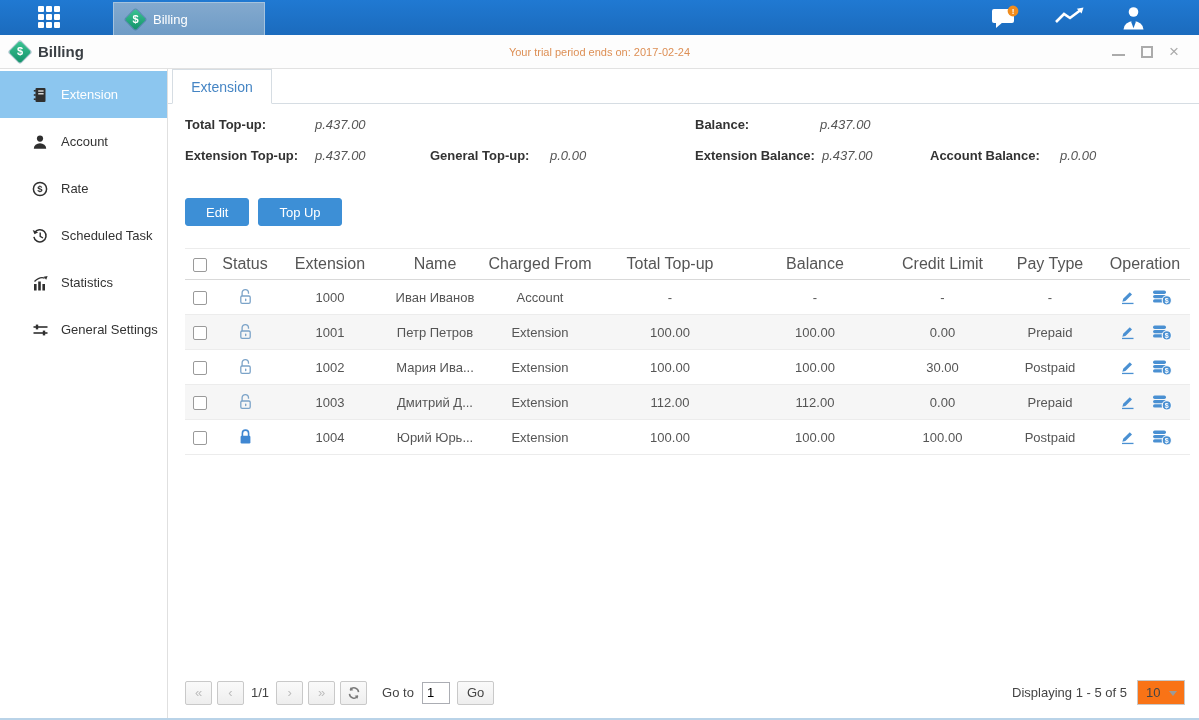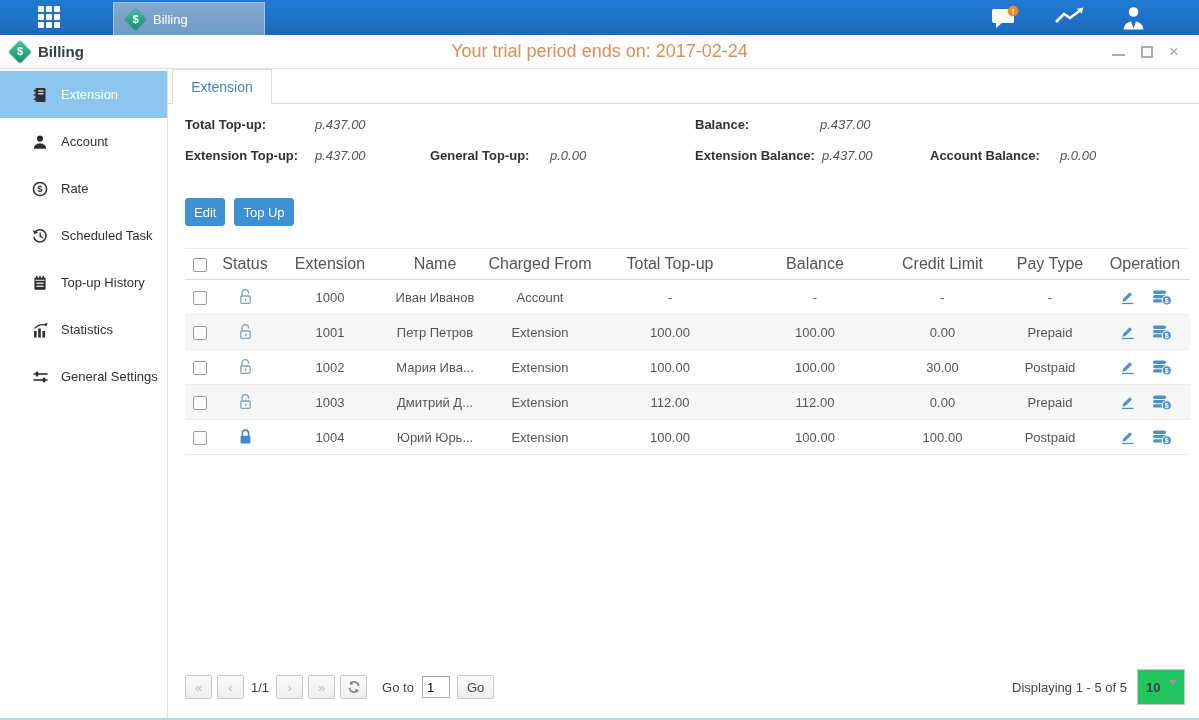--- a/index.html
+++ b/index.html
@@ -13,21 +13,21 @@
   .app-tab { position:absolute; left:113px; top:2px; height:33px; width:152px; display:flex; align-items:center; padding-left:12px; background:linear-gradient(#83a9ce,#6f9cc6); border:1px solid #a5c3de; border-bottom:none; color:#fff; font-size:13px; cursor:pointer; }
   .diamond { position:relative; width:15px; height:15px; transform:rotate(45deg); background:linear-gradient(135deg,#3cc493,#14916a); border-radius:2px; margin:0 10px 0 2px; flex:none; box-shadow:0 0 0 1px rgba(20,80,120,.35); }
   .diamond i { position:absolute; inset:0; transform:rotate(-45deg); font-style:normal; color:#fff; font-weight:bold; font-size:11px; line-height:15px; text-align:center; }
   .topbar-right { margin-left:auto; display:flex; align-items:center; gap:34px; padding-right:52px; }
   .tb-ico { cursor:pointer; display:flex; }
 
   
   .winheader { position:relative; height:34px; background:#fdfdfd; border-bottom:1px solid #e2e2e2; display:flex; align-items:center; }
   .win-title { display:flex; align-items:center; margin-left:10px; font-size:15px; font-weight:bold; color:#3a3f44; }
   .win-title .diamond { width:16px; height:16px; }
-  .trial { position:absolute; left:0; right:0; text-align:center; font-size:18px; color:#dd8f55; pointer-events:none; }
+  .trial { position:absolute; left:0; right:0; text-align:center; font-size:11px; color:#dd8f55; pointer-events:none; }
   .win-controls { margin-left:auto; display:flex; align-items:center; gap:16px; padding-right:16px; }
   .wc { width:14px; height:12px; cursor:pointer; position:relative; color:#ababab; }
   .wc-min { border-bottom:2px solid #ababab; height:8px; width:13px; }
   .wc-max { border:2px solid #ababab; width:12px; height:12px; }
   .wc-close { font-size:17px; line-height:12px; }
 
   
   .bodywrap { display:flex; height:651px; border-bottom:2px solid #b9d3e8; }
   .sidebar { width:168px; flex:none; border-right:1px solid #e0e0e0; padding-top:2px; }
   .side-item { height:47px; display:flex; align-items:center; padding-left:32px; font-size:13px; color:#333; cursor:pointer; }
@@ -41,21 +41,21 @@
   .tab { height:35px; line-height:34px; width:100px; text-align:center; font-size:14px; color:#4585c4; background:#fff; border:1px solid #d6dde3; border-bottom:1px solid #fff; margin-bottom:-1px; cursor:pointer; }
 
   
   .summary { position:relative; height:66px; margin-top:13px; font-size:13px; }
   .summary span { position:absolute; white-space:nowrap; }
   .lbl { font-weight:bold; color:#333; }
   .val { color:#555;font-style:italic; }
 
   
   .actions { margin:15px 0 0 17px; display:flex; gap:9px; }
-  .btn-blue { height:28px; padding:0 8px; background:#3d8fd6; color:#fff; border:1px solid #3d8fd6; border-radius:3px; font-size:13px; font-family:inherit; cursor:pointer; }
+  .btn-blue { height:28px; padding:0 20px; background:#3d8fd6; color:#fff; border:1px solid #3d8fd6; border-radius:3px; font-size:13px; font-family:inherit; cursor:pointer; }
 
   
   .grid { border-collapse:collapse; margin:22px 14px 0 17px; width:1005px; table-layout:fixed; }
   .grid th { height:31px; font-size:16px; font-weight:normal; color:#555; border-top:1px solid #ececec; border-bottom:1px solid #d9d9d9; text-align:center; }
   .grid td { height:35px; font-size:13px; color:#555; text-align:center; border-bottom:1px solid #ececec; overflow:hidden; white-space:nowrap; text-overflow:ellipsis; }
   .grid tbody tr:nth-child(even) { background:#f6f6f6; }
   .col-cb{width:30px;} .col-status{width:60px;} .col-extension{width:110px;} .col-name{width:100px;}
   .col-charged_from{width:110px;} .col-total_topup{width:150px;} .col-balance{width:140px;}
   .col-credit_limit{width:115px;} .col-pay_type{width:100px;} .col-operation{width:90px;}
   .cb { display:inline-block; width:14px; height:14px; border:1px solid #9a9a9a; border-radius:2px; background:#fff; cursor:pointer; vertical-align:middle; }
@@ -65,21 +65,21 @@
   .spacer { flex:1; }
 
   
   .pager { display:flex; align-items:center; padding:0 14px 13px 17px; font-size:13px; color:#555; }
   .pg-btn { width:27px; height:24px; background:linear-gradient(#fafafa,#eee); border:1px solid #c9c9c9; border-radius:2px; color:#bdbdbd; font-size:13px; display:flex; align-items:center; justify-content:center; cursor:pointer; margin-right:5px; }
   .pg-ind { margin:0 7px 0 2px; color:#444; }
   .goto-lbl { margin:0 8px 0 10px; color:#444; }
   .goto-input { width:28px; height:22px; border:1px solid #abadb3; font-size:13px; padding-left:4px; font-family:inherit; }
   .go-btn { height:24px; padding:0 9px; margin-left:7px; background:linear-gradient(#fafafa,#eee); border:1px solid #c9c9c9; border-radius:2px; font-size:13px; color:#444; font-family:inherit; cursor:pointer; }
   .pg-right { margin-left:auto; display:flex; align-items:center; gap:10px; color:#444; }
-  .size-dd { width:48px; height:36px; border:1px solid #c9c9c9; background:#22c55e; display:flex; align-items:center; padding-left:8px; cursor:pointer; position:relative;font-weight:bold; }
+  .size-dd { width:48px; height:25px; border:1px solid #c9c9c9; background:#f97316; display:flex; align-items:center; padding-left:8px; cursor:pointer; position:relative; }
   .size-dd .tri { position:absolute; right:7px; top:10px; width:0; height:0; border-left:4px solid transparent; border-right:4px solid transparent; border-top:5px solid #9a9a9a; }
 </style>
 </head>
 <body>
 
 <div class="topbar">
   <div class="grid-icon">
     <span></span>
       <span></span>
       <span></span>
@@ -176,34 +176,20 @@
     <span class="side-icon">
           <svg width="16" height="16" viewBox="0 0 16 16">
             <path d="M2.6 4.8 A6.1 6.1 0 1 1 1.9 8.8" fill="none" stroke="#2f2f2f" stroke-width="1.5"></path>
             <path d="M0.7 2 L2.5 6.2 L6.2 4.2 Z" fill="#2f2f2f"></path>
             <path d="M8.2 4.6 V8.4 L11 10" fill="none" stroke="#2f2f2f" stroke-width="1.4"></path>
           </svg>
         </span>
     <span class="side-label">Scheduled Task</span>
   </div>
 
-  <div class="side-item">
-    <span class="side-icon">
-          <svg width="16" height="16" viewBox="0 0 16 16">
-            <rect x="2.4" y="2.6" width="11.2" height="12.2" rx="1" fill="#2f2f2f"></rect>
-            <rect x="4" y="0.8" width="1.4" height="3.2" fill="#2f2f2f"></rect>
-            <rect x="7.3" y="0.8" width="1.4" height="3.2" fill="#2f2f2f"></rect>
-            <rect x="10.6" y="0.8" width="1.4" height="3.2" fill="#2f2f2f"></rect>
-            <rect x="3.4" y="4.8" width="9.2" height="0.9" fill="#fff"></rect>
-            <rect x="4.4" y="7.6" width="7.2" height="1.2" fill="#fff"></rect>
-            <rect x="4.4" y="10.6" width="7.2" height="1.2" fill="#fff"></rect>
-          </svg>
-        </span>
-    <span class="side-label">Top-up History</span>
-  </div>
 
   <div class="side-item">
     <span class="side-icon">
           <svg width="17" height="16" viewBox="0 0 17 16">
             <rect x="2" y="9" width="2.6" height="6.5" fill="#2f2f2f"></rect>
             <rect x="6.2" y="6.5" width="2.6" height="9" fill="#2f2f2f"></rect>
             <rect x="10.4" y="9" width="2.6" height="6.5" fill="#2f2f2f"></rect>
             <path d="M2.5 6.5 Q8 1.2 12.6 3.2" fill="none" stroke="#2f2f2f" stroke-width="1.4"></path>
             <path d="M15.6 1 L11.6 1.8 L14.2 4.8 Z" fill="#2f2f2f"></path>
           </svg>

